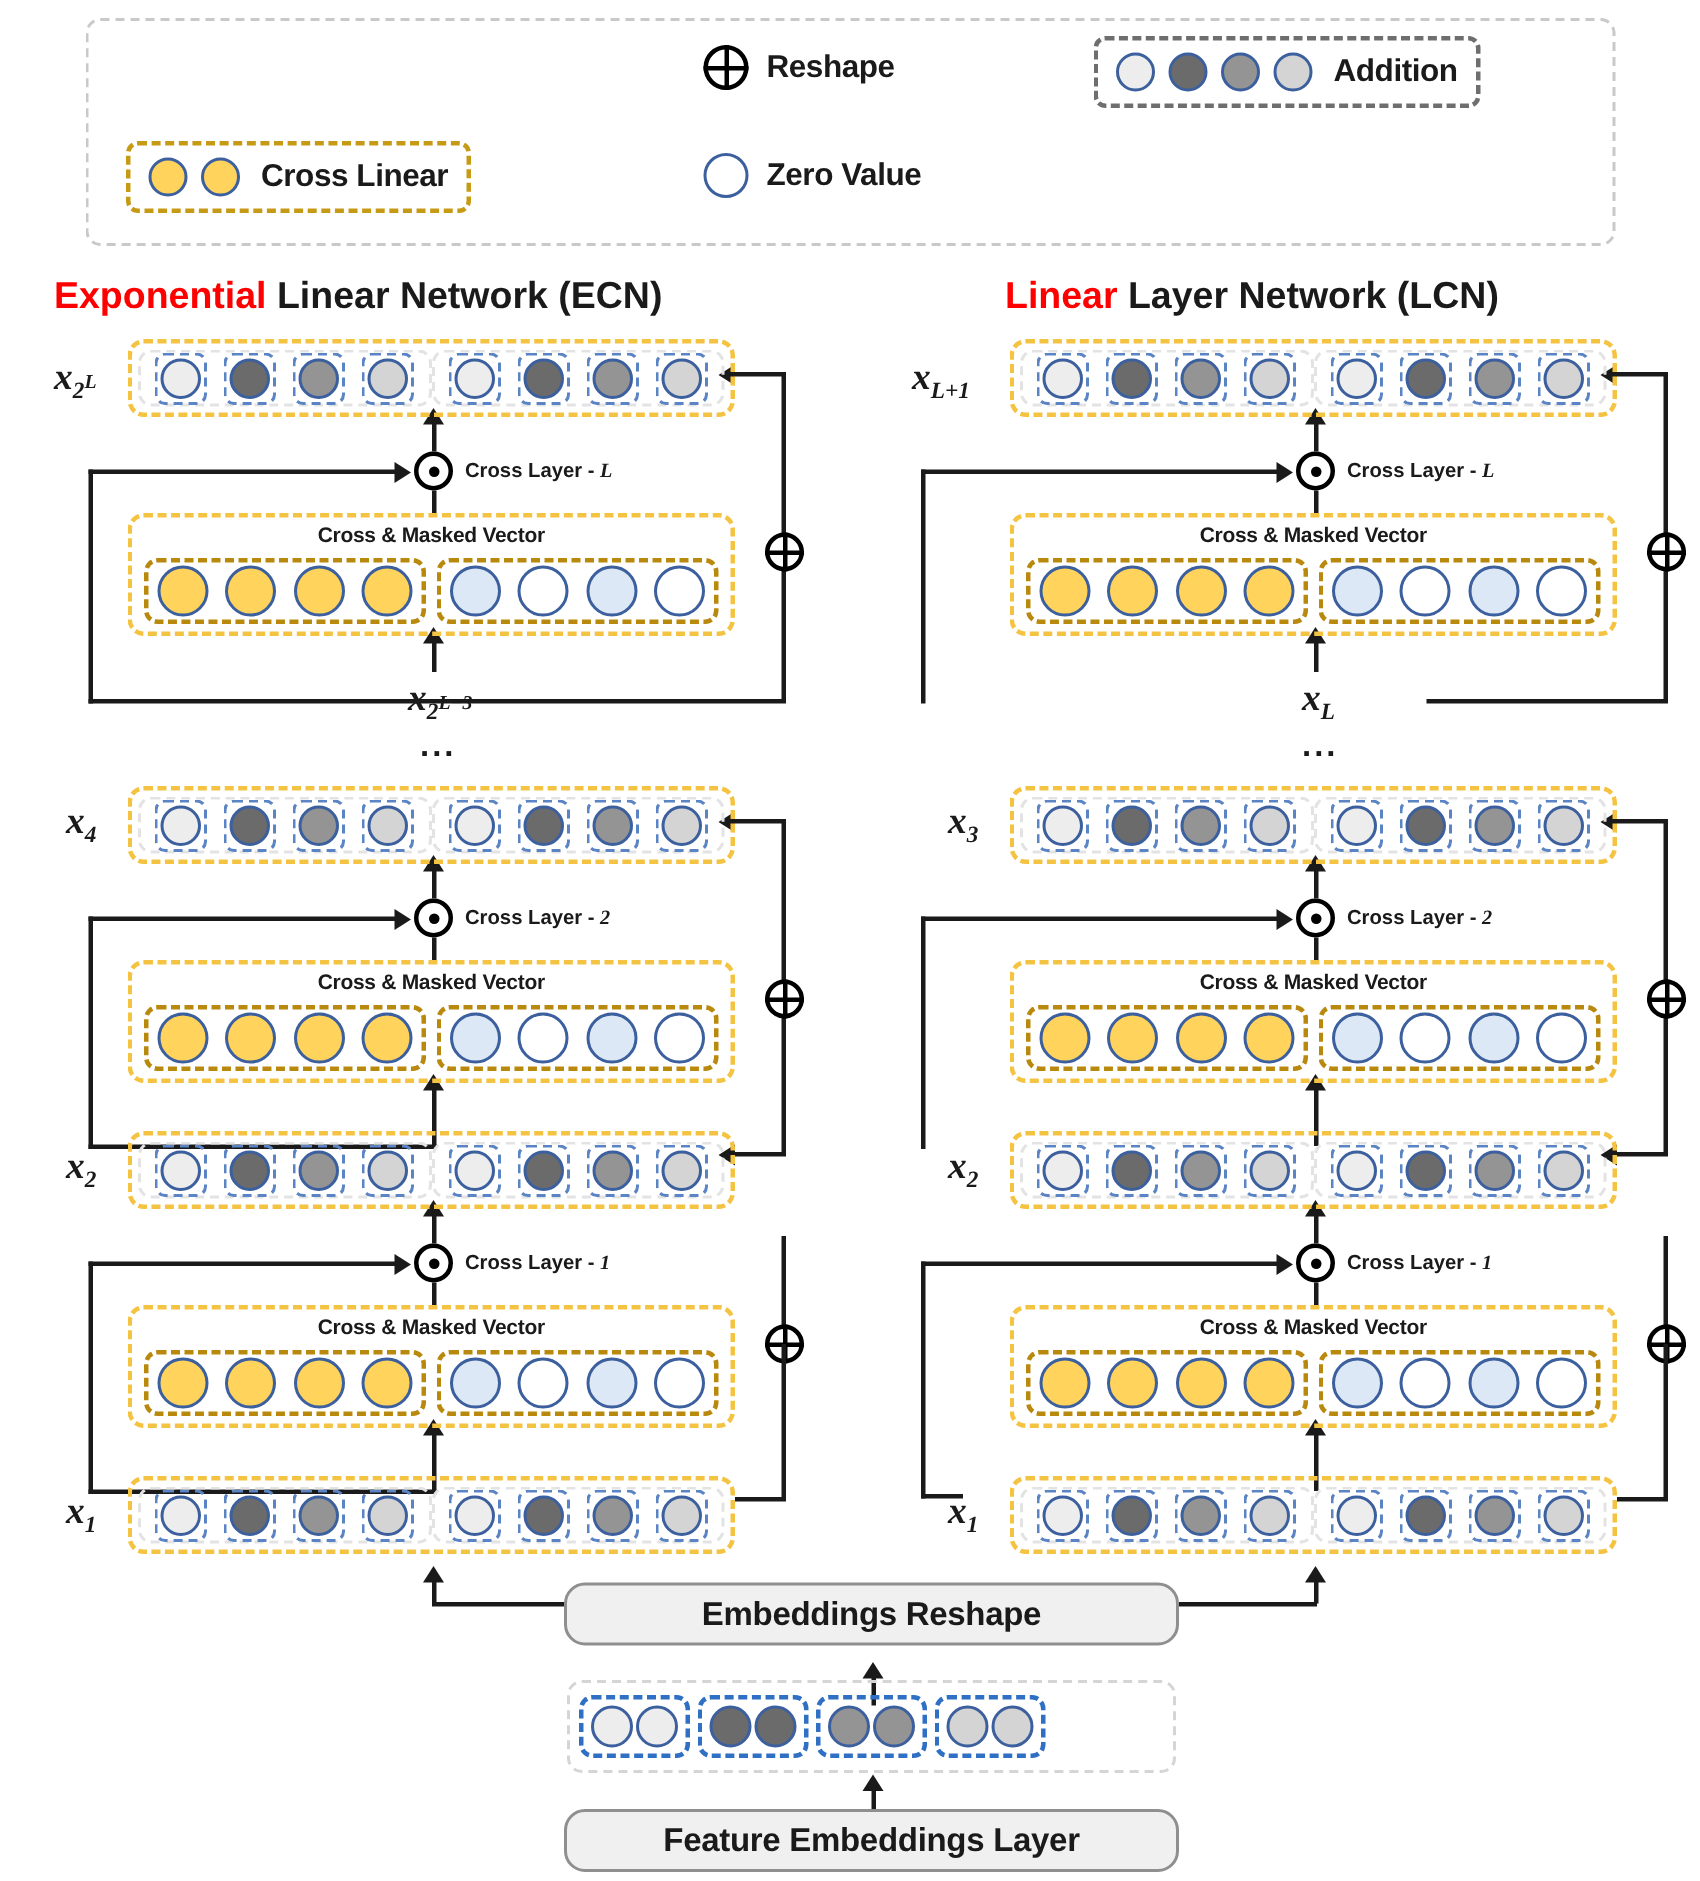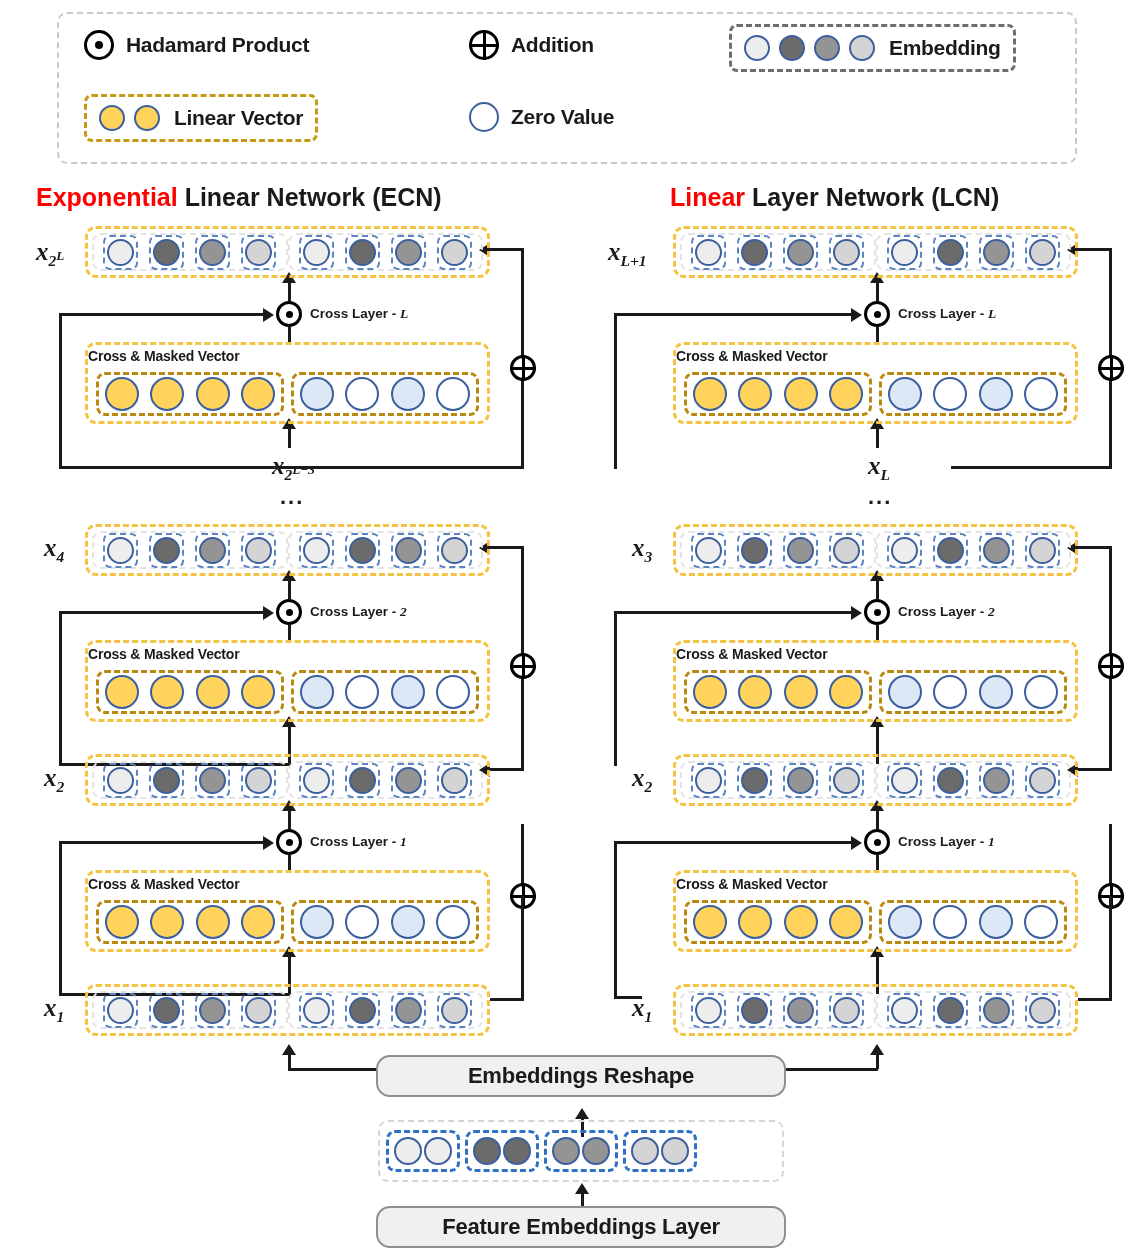--- a/index.html
+++ b/index.html
@@ -33,21 +33,21 @@
   .xrow{position:absolute;box-sizing:border-box;border:3px dashed #f5c342;border-radius:11px;
         padding:4px;display:flex;}
   .half{flex:1;border:2px dashed #e3e3e3;border-radius:9px;display:flex;
         align-items:center;justify-content:space-around;padding:3px 4px;box-sizing:border-box;}
   .cell{border:2px dashed #5b84c4;border-radius:7px;padding:2px;display:flex;
         align-items:center;justify-content:center;box-sizing:border-box;}
   .emb{width:27px;height:27px;border-radius:50%;border:2px solid #3c5f9e;box-sizing:border-box;}
 
   
   .cmv{position:absolute;box-sizing:border-box;border:3px dashed #f5c342;border-radius:11px;}
-  .cmv-label{text-align:left;font-size:14px;font-weight:bold;margin-top:3px;letter-spacing:-0.2px;}
+  .cmv-label{text-align:center;font-size:14px;font-weight:bold;margin-top:3px;letter-spacing:-0.2px;}
   .cmv-inner{position:absolute;left:8px;right:8px;bottom:5px;top:27px;display:flex;gap:7px;}
   .cmv-grp{flex:1;border:3px dashed #b8890d;border-radius:9px;display:flex;
            align-items:center;justify-content:space-around;box-sizing:border-box;}
   .bigdot{width:34px;height:34px;border-radius:50%;border:2px solid #3c5f9e;box-sizing:border-box;}
 
   
   .hline{position:absolute;background:#1a1a1a;height:3px;}
   .vline{position:absolute;background:#1a1a1a;width:3px;}
   .arrow-up{position:absolute;width:0;height:0;border-left:7px solid transparent;
             border-right:7px solid transparent;border-bottom:11px solid #1a1a1a;}
@@ -85,45 +85,41 @@
         align-items:center;gap:5px;padding:6px;box-sizing:border-box;}
   .fgrp{border:3px dashed #2f6fc4;border-radius:9px;display:flex;align-items:center;
         gap:2px;padding:4px 5px;box-sizing:border-box;}
   .fdot{width:28px;height:28px;border-radius:50%;border:2px solid #3c5f9e;box-sizing:border-box;}
 </style>
 </head>
 <body>
 
 <div id="legend" class="abs">
 
-  <div class="lg-item" style="left:25px;top:16px;">
-    <span class="op-circ had"></span>
-    <span class="lg-label" style="margin-left:12px;">Hadamard Product</span>
-  </div>
 
   <div class="lg-item" style="left:410px;top:16px;">
     <span class="op-circ add"></span>
-    <span class="lg-label" style="margin-left:12px;">Addition</span>
+    <span class="lg-label" style="margin-left:12px;">Reshape</span>
   </div>
 
   <div class="lg-item" style="left:670px;top:10px;">
     <span class="grp gray">
       <span class="dot" style="background:#ededed"></span>
       <span class="dot" style="background:#6b6b6b"></span>
       <span class="dot" style="background:#949494"></span>
       <span class="dot" style="background:#d4d4d4"></span>
-      <span class="lg-label" style="margin-left:5px;">Embedding</span>
+      <span class="lg-label" style="margin-left:5px;">Addition</span>
     </span>
   </div>
 
   <div class="lg-item" style="left:25px;top:80px;">
     <span class="grp gold">
       <span class="dot" style="background:#ffd35c"></span>
       <span class="dot" style="background:#ffd35c"></span>
-      <span class="lg-label" style="margin-left:5px;">Linear Vector</span>
+      <span class="lg-label" style="margin-left:5px;">Cross Linear</span>
     </span>
   </div>
 
   <div class="lg-item" style="left:410px;top:88px;">
     <span class="dot" style="width:30px;height:30px;"></span>
     <span class="lg-label" style="margin-left:12px;">Zero Value</span>
   </div>
 
 </div>
 

